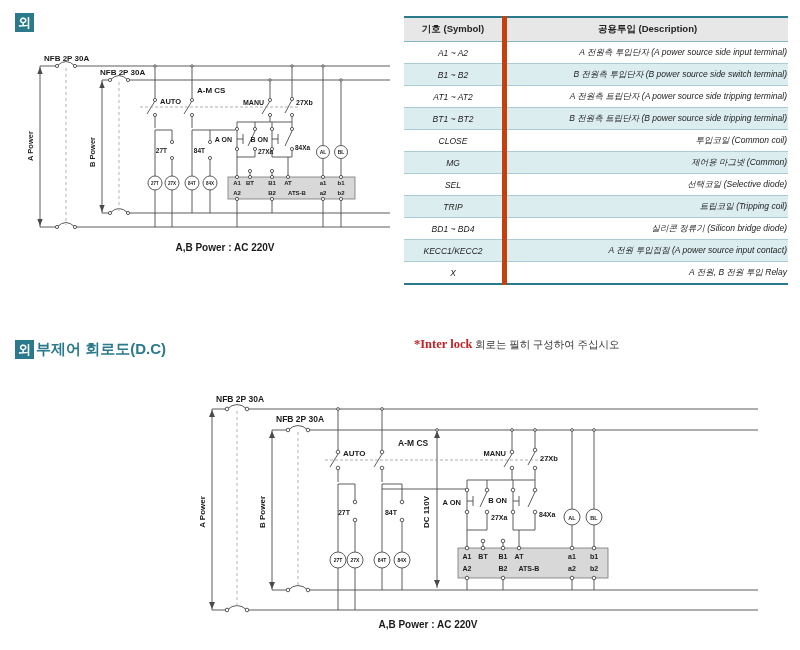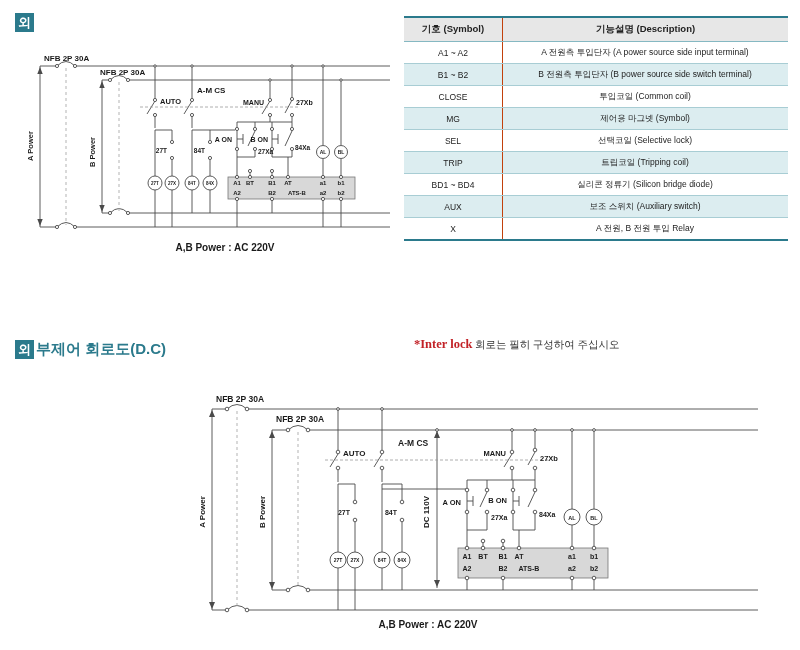--- a/index.html
+++ b/index.html
@@ -9,23 +9,23 @@
   .sec-title{position:absolute;display:flex;align-items:center;
              color:#2b7a8c;font-weight:bold;font-size:15px;letter-spacing:0;}
   .sec-title .box{display:inline-block;background:#2b7a8c;color:#fff;
                   font-size:13px;line-height:17px;padding:1px 3px;margin-right:2px;}
   
   table.legend{position:absolute;left:404px;top:16px;width:384px;
                border-collapse:collapse;table-layout:fixed;font-size:8.5px;color:#222;}
   table.legend th{background:#e7e7e7;font-size:9.5px;font-weight:bold;height:21px;
                   border-top:2px solid #2b7a8c;border-bottom:1px solid #85b8c2;}
   table.legend th.c1,table.legend td.c1{width:96px;text-align:center;}
-  table.legend td{height:19px;border-bottom:1px solid #a8cdd4;}
-  table.legend td.c2{padding-left:0;text-align:center;margin-left:44px;}
-  table.legend th.c1,table.legend td.c1{border-right:1px solid #c2410c;}
+  table.legend td{height:19px;border-bottom:1px solid #a8cdd4;font-style:italic;}
+  table.legend td.c2{padding-left:0;text-align:right;margin-left:44px;}
+  table.legend th.c1,table.legend td.c1{border-right:5px solid #c2410c;}
   table.legend tbody tr:nth-child(even) td{background:#dcedf0;}
   table.legend tbody tr:last-child td{border-bottom:2px solid #2b7a8c;}
   
   .interlock{position:absolute;left:404px;top:337px;font-family:"Liberation Serif",serif;
              font-size:10.5px;color:#333;padding-left:10px;}
   .interlock .red{color:#c22126;font-weight:bold;font-size:12.5px;}
   
   svg{position:absolute;}
   .w{stroke:#4a4a4a;stroke-width:0.9;fill:none;}
   .dashv{stroke:#aaaaaa;stroke-width:0.9;fill:none;stroke-dasharray:3,3;}
@@ -46,55 +46,63 @@
 
   <div class="sec-title" style="left:15px;top:340px;">
     <span class="box">외</span>
       <span>부제어 회로도(D.C)</span>
   </div>
 
   <table class="legend">
     <thead>
       <tr>
         <th class="c1">기호 (Symbol)</th>
-        <th class="c2">기능설명 (Description)</th>
+        <th class="c2">공용투입 (Description)</th>
       </tr>
     </thead>
     <tbody>
       <tr>
           <td class="c1">A1 ~ A2</td>
           <td class="c2">A 전원측 투입단자 (A power source side input terminal)</td>
         </tr>
       <tr>
           <td class="c1">B1 ~ B2</td>
           <td class="c2">B 전원측 투입단자 (B power source side switch terminal)</td>
         </tr>
       <tr>
+          <td class="c1">AT1 ~ AT2</td>
+          <td class="c2">A 전원측 트립단자 (A power source side tripping terminal)</td>
+        </tr>
+      <tr>
+          <td class="c1">BT1 ~ BT2</td>
+          <td class="c2">B 전원측 트립단자 (B power source side tripping terminal)</td>
+        </tr>
+      <tr>
           <td class="c1">CLOSE</td>
           <td class="c2">투입코일 (Common coil)</td>
         </tr>
       <tr>
           <td class="c1">MG</td>
-          <td class="c2">제어용 마그넷 (Symbol)</td>
+          <td class="c2">제어용 마그넷 (Common)</td>
         </tr>
       <tr>
           <td class="c1">SEL</td>
-          <td class="c2">선택코일 (Selective lock)</td>
+          <td class="c2">선택코일 (Selective diode)</td>
         </tr>
       <tr>
           <td class="c1">TRIP</td>
           <td class="c2">트립코일 (Tripping coil)</td>
         </tr>
       <tr>
           <td class="c1">BD1 ~ BD4</td>
           <td class="c2">실리콘 정류기 (Silicon bridge diode)</td>
         </tr>
       <tr>
-          <td class="c1">AUX</td>
-          <td class="c2">보조 스위치 (Auxiliary switch)</td>
+          <td class="c1">KECC1/KECC2</td>
+          <td class="c2">A 전원 투입접점 (A power source input contact)</td>
         </tr>
       <tr>
           <td class="c1">X</td>
           <td class="c2">A 전원, B 전원 투입 Relay</td>
         </tr>
     </tbody>
   </table>
 
   <div class="interlock">
     <span class="red">*</span><span class="red">Inter lock</span><span> 회로는 필히 구성하여 주십시오</span>

